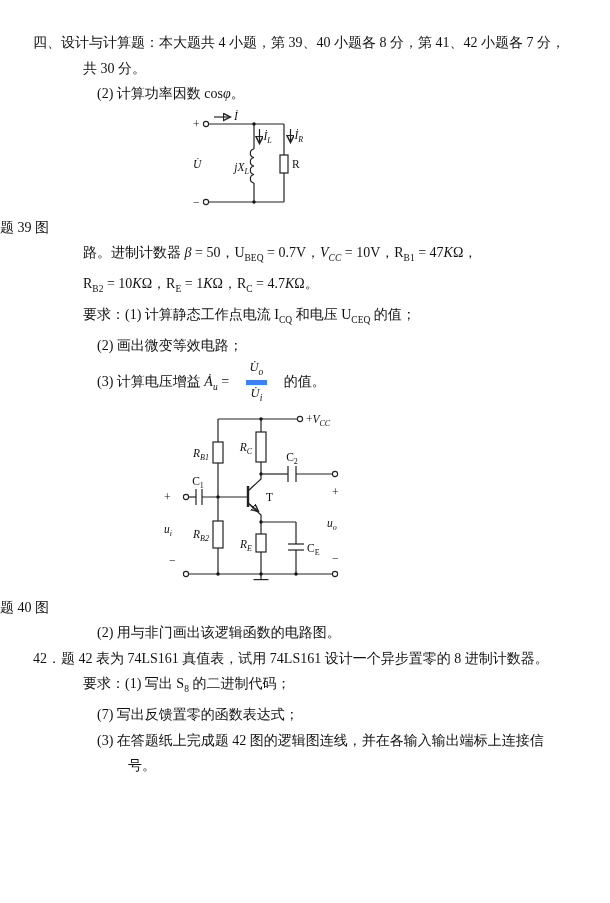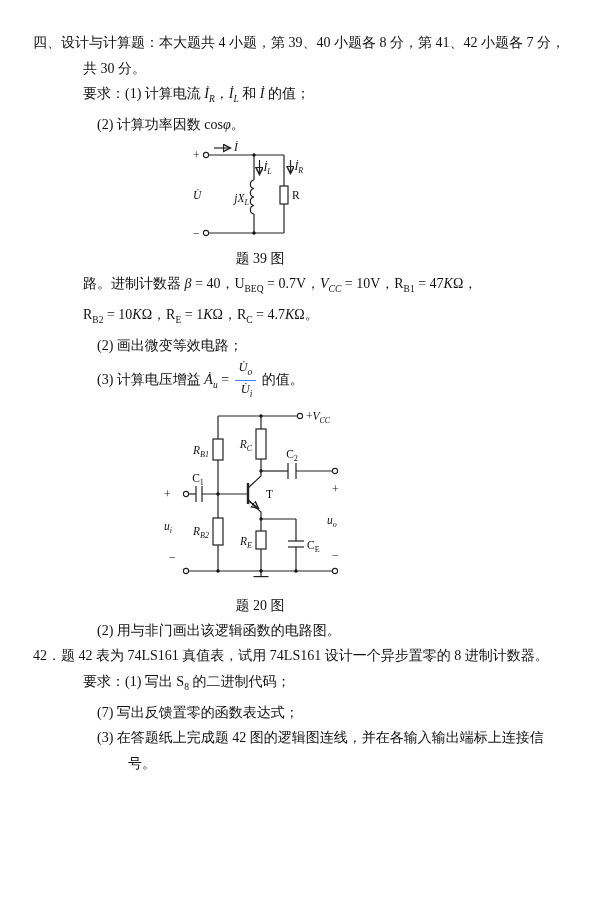--- a/index.html
+++ b/index.html
@@ -11,44 +11,43 @@
   .page{padding-top:30px;position:relative;width:520px;height:873px;}
   .line{white-space:nowrap;}
   .ind0{margin-left:33px;}
   .ind1{margin-left:83px;}
   .ind2{margin-left:97px;}
   .ind3{margin-left:128px;}
   .it{font-style:italic;}
   .sub{font-size:9.5px;vertical-align:-3.5px;}
   .sigma{font-size:19px;vertical-align:-3px;line-height:1;}
   .tall{line-height:40px;}
-  .frac{display:inline-block;vertical-align:middle;text-align:right;margin:0 2px;line-height:1;}
+  .frac{display:inline-block;vertical-align:middle;text-align:center;margin:0 13px;line-height:1;}
   .frac .num,.frac .den{display:block;padding:1px 4px;font-size:12.5px;line-height:15px;}
-  .frac .den{border-top:1px solid #3b82f6;}
+  .frac .den{border-top:5px solid #3b82f6;}
   figure{margin:2px 0 0 0;text-align:center;}
   .figwrap39{margin-left:-6px;}
-  .fig-caption{text-align:center;line-height:25px;}
+  .fig-caption{text-align:left;line-height:25px;}
   svg{overflow:visible;}
   svg text{font-family:"Liberation Serif","DejaVu Serif",serif;font-style:italic;font-size:11.5px;fill:#111;}
   svg text .s{font-size:8px;}
   svg .rm{font-style:normal;}
   svg line,svg rect,svg path,svg polyline{stroke:#222;stroke-width:1.2;fill:none;}
   svg rect{fill:#fff;}
   svg circle.term{fill:#fff;stroke:#222;stroke-width:1.1;}
   svg circle.dot{fill:#111;stroke:none;}
 </style>
 </head>
 <body>
 
 <div class="page">
 
   <div class="line ind0"><span>四、设计与计算题：本大题共 4 小题，第 39、40 小题各 8 分，第 41、42 小题各 7 分，</span></div>
   <div class="line ind1"><span>共 30 分。</span></div>
 
-  <div class="line ind1"><span>要求：(1) 计算电流 </span><span class="it">İ</span><span class="it sub">R</span><span>，</span><span class="it">İ</span><span class="it sub">L</span><span> 和 </span><span class="it">İ</span><span> 的值；</span></div>
   <div class="line ind2"><span>(2) 计算功率因数 cos</span><span class="it">φ</span><span>。</span></div>
 
   <figure>
     <div class="figwrap39">
     <svg viewBox="0 0 132 98" width="132" height="98">
       <defs>
         <marker id="ah39" markerWidth="7" markerHeight="7" refX="5.5" refY="3" orient="auto">
           <path d="M0,0 L6,3 L0,6 z" fill="#222" stroke="none"></path>
         </marker>
       </defs>
@@ -83,22 +82,23 @@
         <line x1="93" y1="64" x2="93" y2="93"></line>
         <line x1="99.5" y1="20" x2="99.5" y2="33" marker-end="url(#ah39)"></line>
         <text x="103.5" y="30"><tspan>İ</tspan><tspan class="s" dy="3">R</tspan></text>
         <text class="rm" x="101" y="59">R</text>
       </g>
     </svg>
     </div>
     <figcaption class="fig-caption">题 39 图</figcaption>
   </figure>
 
-  <div class="line ind1"><span>路。进制计数器 </span><span class="it">β</span><span> = 40，U</span><span class="sub">BEQ</span><span> = 0.7V，</span><span class="it">V</span><span class="it sub">CC</span><span> = 10V，R</span><span class="sub">B1</span><span> = 47</span><span class="it">K</span><span>Ω，</span></div>
+  <div class="line ind1"><span>路。进制计数器 </span><span class="it">β</span><span> = 50，U</span><span class="sub">BEQ</span><span> = 0.7V，</span><span class="it">V</span><span class="it sub">CC</span><span> = 10V，R</span><span class="sub">B1</span><span> = 47</span><span class="it">K</span><span>Ω，</span></div>
   <div class="line ind1"><span>R</span><span class="sub">B2</span><span> = 10</span><span class="it">K</span><span>Ω，R</span><span class="sub">E</span><span> = 1</span><span class="it">K</span><span>Ω，R</span><span class="sub">C</span><span> = 4.7</span><span class="it">K</span><span>Ω。</span></div>
+  <div class="line ind1"><span>要求：(1) 计算静态工作点电流 I</span><span class="sub">CQ</span><span> 和电压 U</span><span class="sub">CEQ</span><span> 的值；</span></div>
   <div class="line ind2"><span>(2) 画出微变等效电路；</span></div>
   <div class="line ind2 tall">
     <span><span>(3) 计算电压增益 </span><span class="it">Ȧ</span><span class="it sub">u</span><span> = </span></span><span class="frac"><span class="num"><span class="it">U̇</span><span class="it sub">o</span></span><span class="den"><span class="it">U̇</span><span class="it sub">i</span></span></span><span><span> 的值。</span></span>
   </div>
 
   <figure>
     <svg viewBox="0 0 205 178" width="205" height="178">
       <defs>
         <marker id="ah40" markerWidth="7" markerHeight="7" refX="5.5" refY="3" orient="auto">
           <path d="M0,0 L6,3 L0,6 z" fill="#222" stroke="none"></path>
@@ -180,21 +180,21 @@
         <line x1="103" y1="165" x2="103" y2="170.6"></line>
         <line x1="95.5" y1="170.6" x2="110.5" y2="170.6"></line>
       </g>
       <g>
         <text x="6" y="124"><tspan>u</tspan><tspan class="s" dy="3">i</tspan></text>
         <text class="rm" x="11" y="155">−</text>
         <text x="169" y="118"><tspan>u</tspan><tspan class="s" dy="3">o</tspan></text>
         <text class="rm" x="174" y="153">−</text>
       </g>
     </svg>
-    <figcaption class="fig-caption">题 20 图</figcaption>
+    <figcaption class="fig-caption">题 40 图</figcaption>
   </figure>
 
   <div class="line ind2"><span>(2) 用与非门画出该逻辑函数的电路图。</span></div>
 
   <div class="line ind0"><span>42．题 42 表为 74LS161 真值表，试用 74LS161 设计一个异步置零的 8 进制计数器。</span></div>
   <div class="line ind1"><span>要求：(1) 写出 S</span><span class="sub">8</span><span> 的二进制代码；</span></div>
   <div class="line ind2"><span>(7) 写出反馈置零的函数表达式；</span></div>
   <div class="line ind2"><span>(3) 在答题纸上完成题 42 图的逻辑图连线，并在各输入输出端标上连接信</span></div>
   <div class="line ind3"><span>号。</span></div>
 

